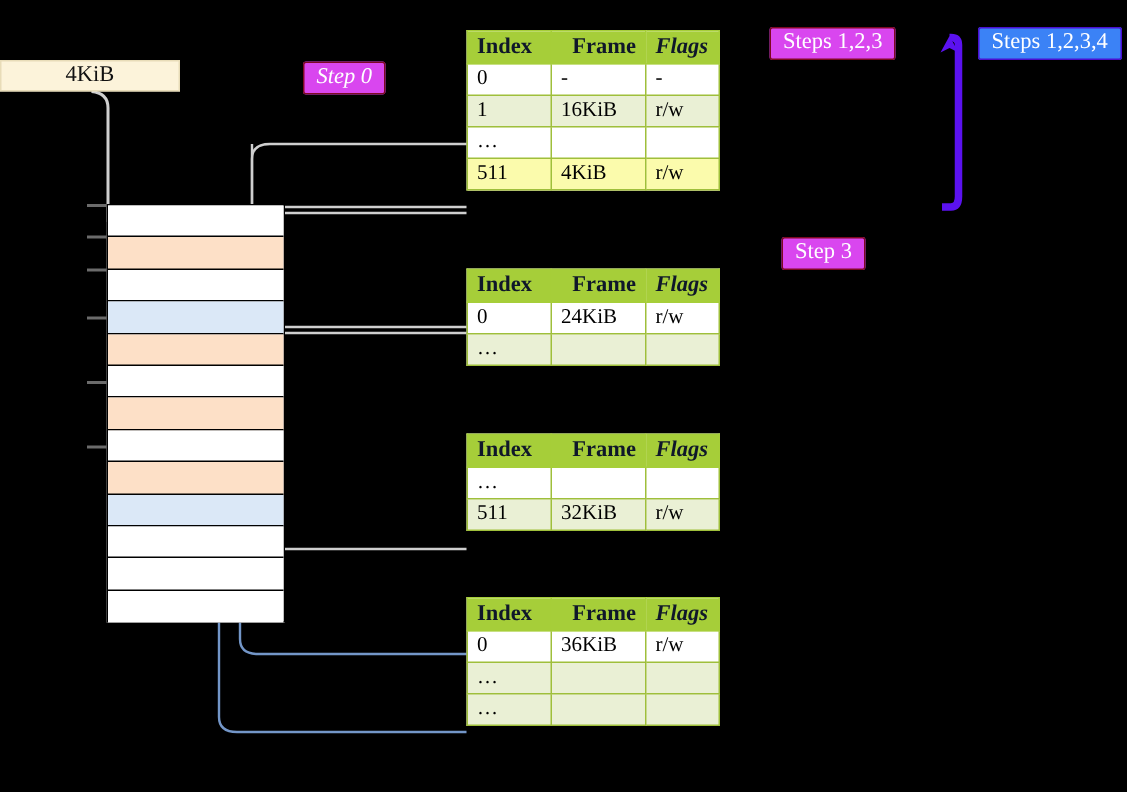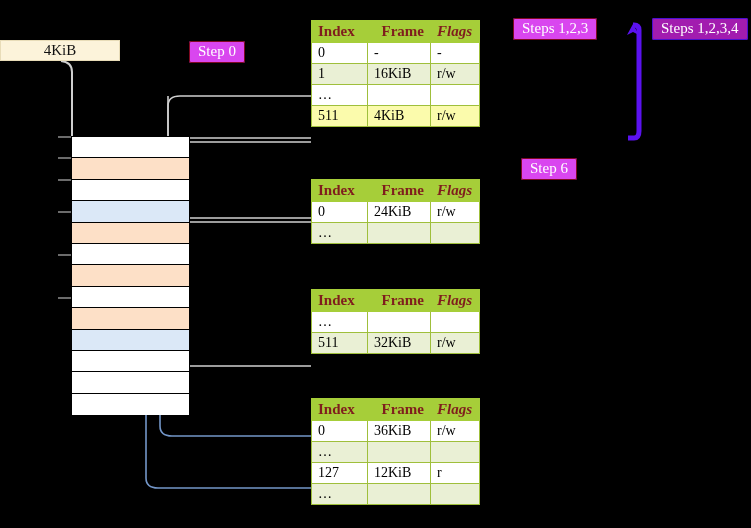--- a/index.html
+++ b/index.html
@@ -7,25 +7,25 @@
        font-family:"Liberation Serif", serif;color:#000;}
 
   .layer{position:absolute;left:0;top:0;width:751px;height:528px;}
   svg.layer{pointer-events:none;}
 
   
   .badge{position:absolute;padding:2px 9px 3px 9px;color:#fff;font-size:15px;
          line-height:17px;white-space:nowrap;border-radius:2px;
          font-family:"Liberation Serif", serif;}
   .badge.red{background:#d946ef;box-shadow:0 0 0 1px #7e0822 inset;}
-  .badge.blue{background:#a21caf;box-shadow:0 0 0 1px #4a0fd0 inset;}
+  .badge.blue{background:#3b82f6;box-shadow:0 0 0 1px #4a0fd0 inset;}
 
   #badge-steps123{left:513px;top:18px;}
   #badge-steps1234{left:652px;top:18px;}
-  #badge-step0{left:189px;top:41px;}
+  #badge-step0{left:202px;top:41px;font-style:italic;}
   #badge-step4{left:521px;top:158px;}
 
   
   #label-4kib{position:absolute;left:0px;top:40px;width:120px;height:21px;
     background:#fcf3da;border:1px solid #e8dcb8;box-sizing:border-box;
     display:flex;align-items:center;justify-content:center;
     font-size:15px;color:#111;}
 
   
   #memory-column{position:absolute;left:71px;top:136px;width:119px;height:279px;
@@ -37,21 +37,21 @@
   .mem-row.bluec{background:#dbe8f7;}
 
   #mem-ticks{position:absolute;left:58px;top:136px;width:14px;height:279px;}
   .tick{position:absolute;left:0;width:14px;height:0;border-top:2px solid #6b6b6b;}
 
   
   .ptable{position:absolute;border-collapse:collapse;
           border:1px solid #9fbf3b;background:#fff;font-size:14px;}
   .ptable th,.ptable td{border:1px solid #9fbf3b;padding:2px 6px;
           text-align:left;height:20px;box-sizing:border-box;font-weight:normal;}
-  .ptable th{background:#a6ce39;color:#7f1d1d;font-weight:bold;font-size:15px;
+  .ptable th{background:#a6ce39;color:#0f172a;font-weight:bold;font-size:15px;
           border:1px solid #a6ce39;}
   .ptable td.c-index{width:56px;}
   .ptable td.c-frame{width:63px;}
   .ptable td.c-flags{width:49px;}
   .ptable th.c-index{width:56px;}
   .ptable th.c-frame{width:63px;text-align:right;}
   .ptable th.c-flags{width:49px;font-style:italic;}
   tr.alt td{background:#eaf0d5;}
   tr.plain td{background:#fff;}
   td.hl{background:#fbfbac !important;}
@@ -119,21 +119,21 @@
   </g>
 </svg>
 
 <div id="label-4kib">
   <span>4KiB</span>
 </div>
 
 <div id="badge-steps123" class="badge red">Steps 1,2,3</div>
 <div id="badge-steps1234" class="badge blue">Steps 1,2,3,4</div>
 <div id="badge-step0" class="badge red">Step 0</div>
-<div id="badge-step4" class="badge red">Step 6</div>
+<div id="badge-step4" class="badge red">Step 3</div>
 
 <div id="mem-ticks">
   <div class="tick" style="top:0px;"></div>
   <div class="tick" style="top:21px;"></div>
   <div class="tick" style="top:43px;"></div>
   <div class="tick" style="top:75px;"></div>
   <div class="tick" style="top:118px;"></div>
   <div class="tick" style="top:161px;"></div>
 </div>
 
@@ -241,24 +241,19 @@
       <tr class="plain">
         <td class="c-index">0</td>
         <td class="c-frame">36KiB</td>
         <td class="c-flags">r/w</td>
       </tr>
       <tr class="alt">
         <td class="c-index">…</td>
         <td class="c-frame"></td>
         <td class="c-flags"></td>
       </tr>
-      <tr class="plain">
-        <td class="c-index">127</td>
-        <td class="c-frame">12KiB</td>
-        <td class="c-flags">r</td>
-      </tr>
       <tr class="alt">
         <td class="c-index">…</td>
         <td class="c-frame"></td>
         <td class="c-flags"></td>
       </tr>
     </tbody>
 </table>
 
 </body></html>

